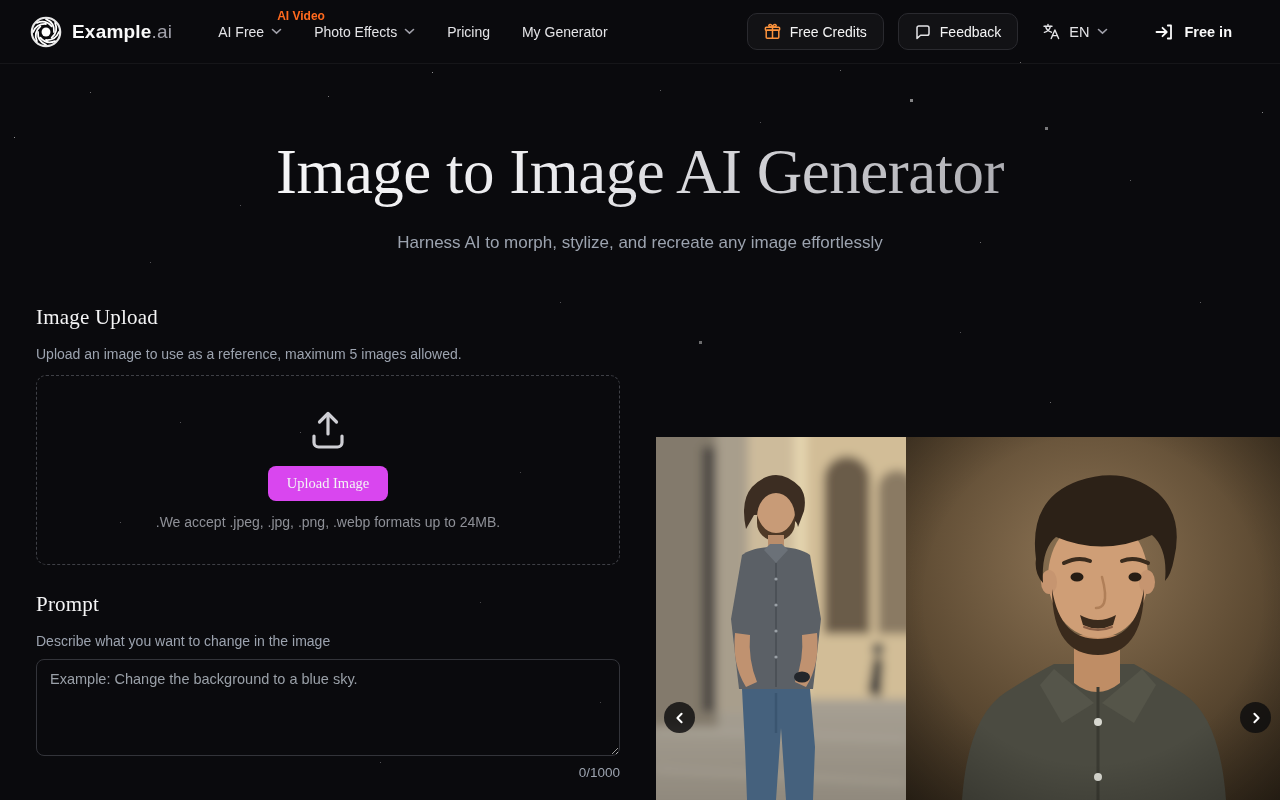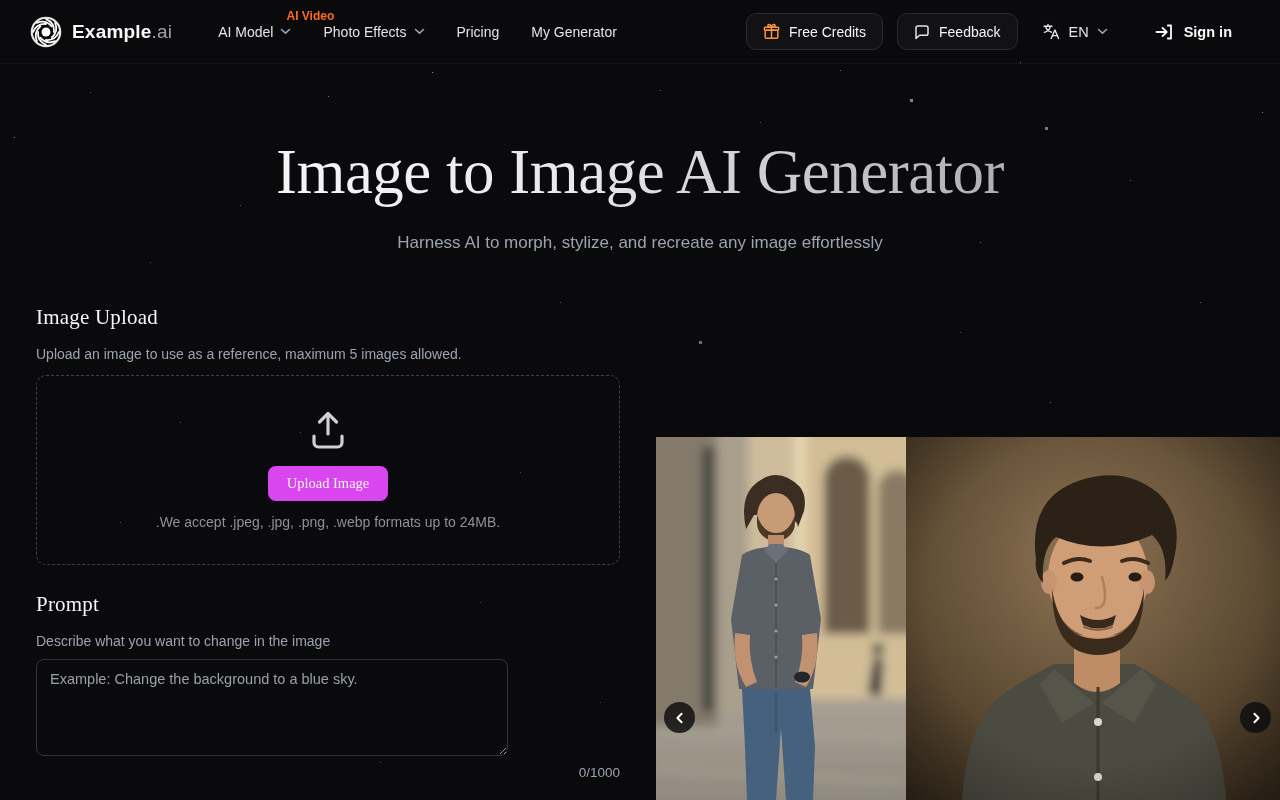--- a/index.html
+++ b/index.html
@@ -72,21 +72,21 @@
     font-size:21px; font-weight:500; color:#f4f4f5; letter-spacing:.2px;
   }
   .section-desc { margin-top:16px; font-size:14px; color:#9ca3af; }
   .dropzone { margin-top:13px; height:190px; border:1.5px dashed #3f4046; border-radius:10px;
     display:flex; flex-direction:column; align-items:center; justify-content:center; cursor:pointer; }
   .upload-btn { margin-top:16px; background:#d946ef; border:none; border-radius:8px;
     padding:9px 19px; font-size:14.5px; color:#f4f4f5; font-family:Liberation Serif, serif; cursor:pointer; }
   .formats { margin-top:13px; font-size:14px; color:#8e9097; }
   .prompt-block { margin-top:27px; }
   textarea.prompt-input {
-    margin-top:10px; width:472px; height:97px; background:transparent;
+    margin-top:10px; width:584px; height:97px; background:transparent;
     border:1px solid #33343a; border-radius:8px; padding:11px 13px;
     font-family:inherit; font-size:14.5px; color:#d4d4d8; resize:both; outline:none;
   }
   textarea.prompt-input::placeholder { color:#9aa0a8; }
   .counter { margin-top:5px; text-align:right; font-size:13.5px; color:#9ca3af; }
   .model-h { margin-top:15px; }
 
   
   .carousel { position:absolute; left:656px; top:437px; width:624px; height:363px;
     display:flex; overflow:hidden; z-index:2; background:#1a150e; }
@@ -120,21 +120,21 @@
           <path d="M18 3.5 C 24 6, 27.5 11, 27 18" transform="rotate(315 18 18)"></path>
         </g>
         <circle cx="18" cy="18" r="5" fill="#ffffff"></circle>
       </svg>
     </span>
     <span class="logo-text"><span>Example</span><span class="suffix">.ai</span></span>
   </div>
 
   <nav class="main-nav">
     <div class="nav-item">
-      <span>AI Model</span>
+      <span>AI Free</span>
       <span class="icon">
         <svg width="11" height="7" viewBox="0 0 11 7">
             <path d="M1.5 1.5 L5.5 5.2 L9.5 1.5" stroke="#a1a1aa" stroke-width="1.6" fill="none" stroke-linecap="round"></path>
           </svg>
       </span>
     </div>
     <div class="nav-item">
       <span class="nav-badge">AI Video</span>
       <span>Photo Effects</span>
       <span class="icon">
@@ -191,21 +191,21 @@
       </span>
     </div>
     <div class="signin">
       <span class="icon">
         <svg width="20" height="20" viewBox="0 0 20 20" fill="none" stroke="#fafafa" stroke-width="1.8" stroke-linecap="round" stroke-linejoin="round">
           <path d="M2.5 10 H12"></path>
           <path d="M8.5 5.8 L12.7 10 L8.5 14.2"></path>
           <path d="M13.8 3.5 H17 V16.5 H13.8"></path>
         </svg>
       </span>
-      <span>Sign in</span>
+      <span>Free in</span>
     </div>
   </div>
 </header>
 
 <section class="hero">
   <h1 class="hero-title">Image to Image AI Generator</h1>
   <p class="hero-sub">Harness AI to morph, stylize, and recreate any image effortlessly</p>
 </section>
 
 <section class="left-col">

